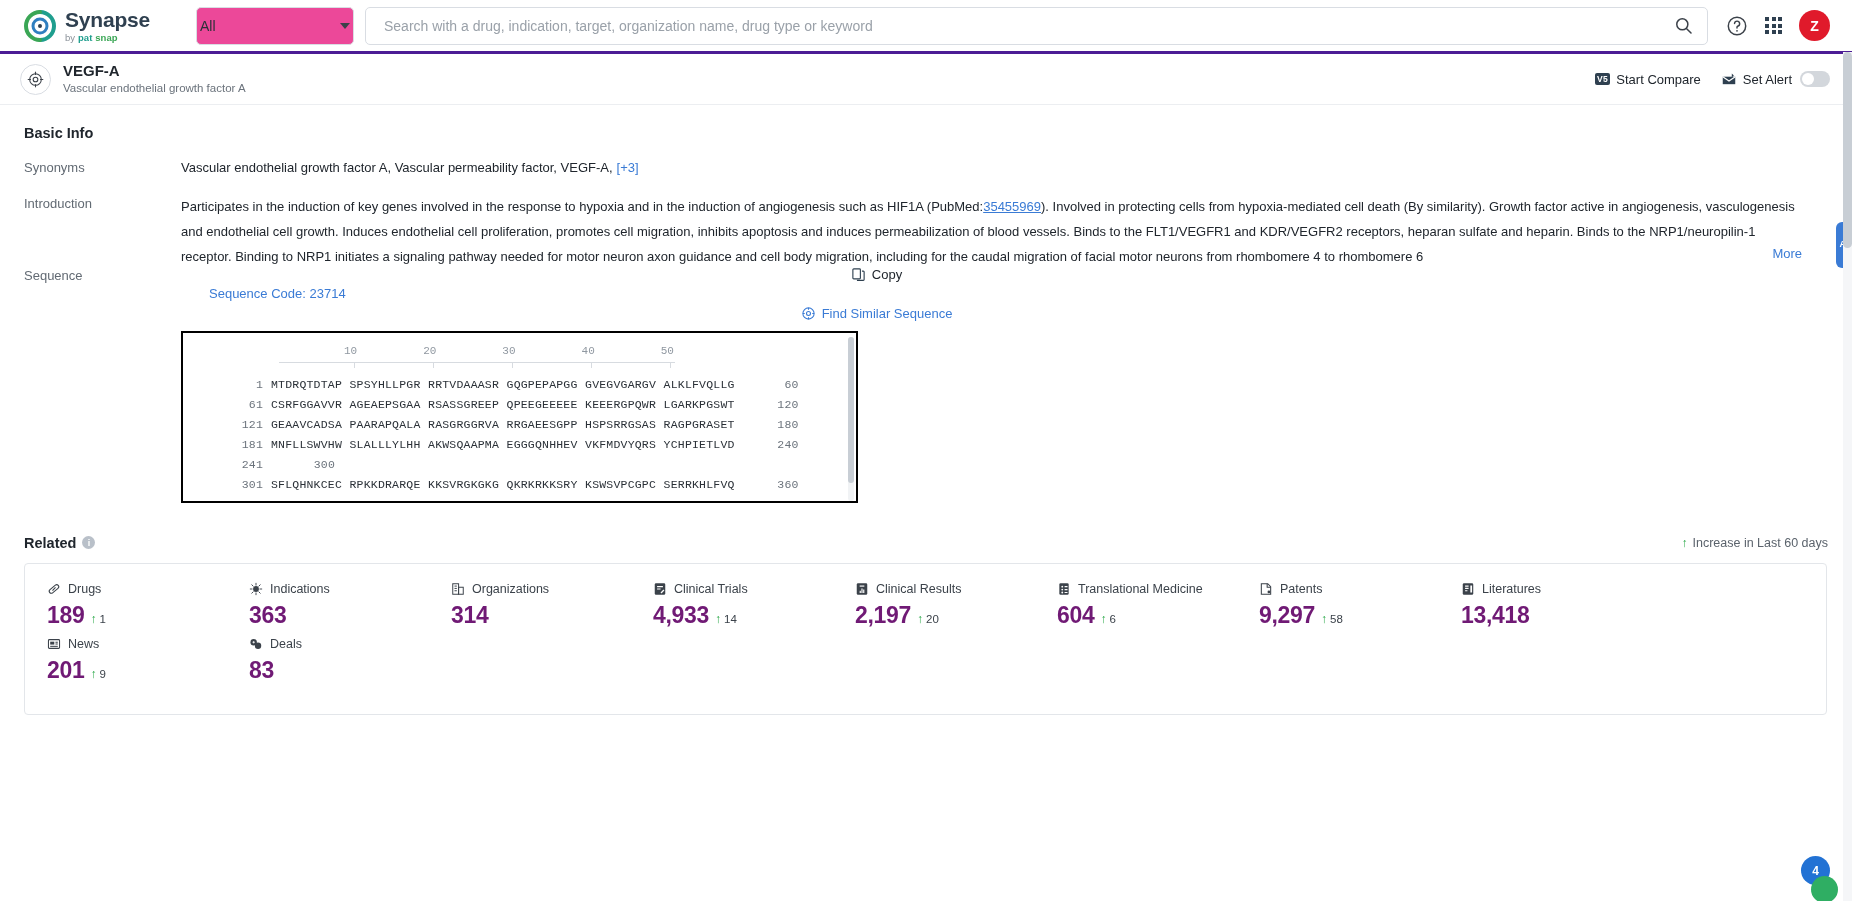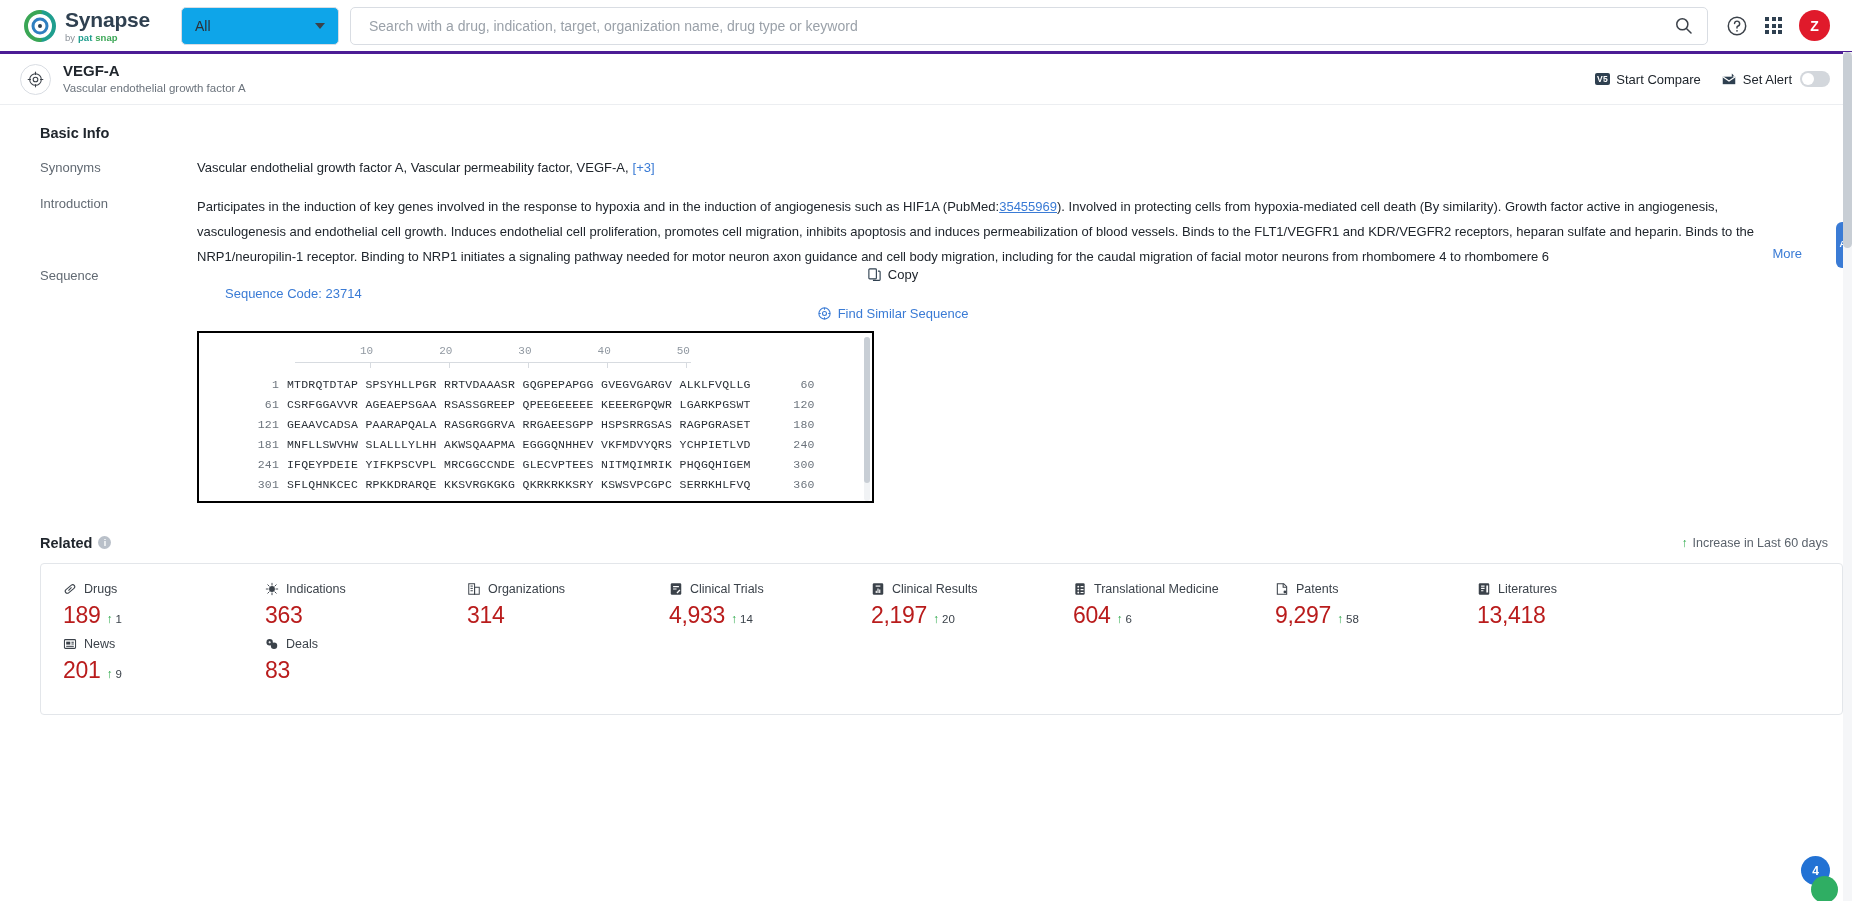--- a/index.html
+++ b/index.html
@@ -23,24 +23,24 @@
   }
   .brand { display: flex; align-items: center; gap: 9px; width: 148px; flex: 0 0 auto; }
   .brand-mark { width: 32px; height: 32px; flex: 0 0 auto; }
   .brand-text { display: flex; flex-direction: column; line-height: 1; }
   .brand-name { font-size: 21px; font-weight: 700; color: #2f4050; letter-spacing: -0.2px; }
   .brand-sub { font-size: 9.5px; color: #8a9199; margin-top: 3px; display: flex; gap: 3px; align-items: baseline; }
   .brand-sub .p1 { color: #1f9e8e; font-weight: 700; }
   .brand-sub .p2 { color: #3aa655; font-weight: 700; }
 
   .scope-select {
-    width: 158px; height: 38px; margin-left: 9px;
+    width: 158px; height: 38px; margin-left: 24px;
     border: 1px solid #d9dde3; border-radius: 5px;
     display: flex; align-items: center; justify-content: space-between;
-    padding: 0 13px; background: #0ea5e9; cursor: pointer;
+    padding: 0 3px; background: #ec4899; cursor: pointer;
   }
   .scope-select span { font-size: 14px; color: #2b3138; }
   .caret { width: 0; height: 0; border-left: 5px solid transparent; border-right: 5px solid transparent; border-top: 6px solid #3b4149; }
 
   .searchbox {
     flex: 1; height: 38px; margin-left: 11px; margin-right: 18px;
     border: 1px solid #d9dde3; border-radius: 5px;
     display: flex; align-items: center; padding: 0 14px 0 16px; background: #fff;
   }
   .searchbox input {
@@ -81,21 +81,21 @@
   .toggle {
     width: 30px; height: 16px; border-radius: 8px; background: #d3d7dc;
     position: relative; cursor: pointer; margin-left: 2px;
   }
   .toggle::after {
     content: ""; position: absolute; top: 2px; left: 2px;
     width: 12px; height: 12px; border-radius: 50%; background: #fff;
   }
 
   
-  .page { padding: 20px 24px 0 40px; }
+  .page { padding: 20px 24px 0 24px; }
   .section-title { font-size: 14.5px; font-weight: 700; color: #20262d; margin-bottom: 18px; }
 
   .row { display: flex; margin-bottom: 17px; }
   .row-label { width: 157px; flex: 0 0 157px; font-size: 13px; color: #626a73; padding-top: 1px; }
   .row-value { flex: 1; font-size: 13px; color: #20262d; }
 
   .synonyms { line-height: 1.45; }
   .syn-more { color: #3a7bd5; cursor: pointer; margin-left: 4px; }
 
   .intro { line-height: 1.92; font-size: 13px; color: #20262d; position: relative; max-height: 72px; overflow: hidden; }
@@ -146,21 +146,21 @@
   .arrow-up { color: #27a745; font-size: 12px; }
 
   .related-card {
     margin-top: 12px; border: 1px solid #e3e6ea; border-radius: 4px;
     padding: 18px 22px 22px 22px; width: 1803px;
   }
   .metrics { display: flex; flex-wrap: wrap; }
   .metric { width: 202px; margin-bottom: 8px; }
   .metric-head { display: flex; align-items: center; gap: 7px; font-size: 12.5px; color: #3b424a; }
   .metric-val { display: flex; align-items: baseline; gap: 6px; margin-top: 6px; }
-  .metric-num { font-size: 23px; font-weight: 400; color: #b91c1c; letter-spacing: -0.3px; }
+  .metric-num { font-size: 23px; font-weight: 700; color: #701a75; letter-spacing: -0.3px; }
   .delta { display: flex; align-items: baseline; gap: 3px; }
   .delta .up { color: #27a745; font-size: 12px; line-height: 1; }
   .delta .dn { font-size: 11.5px; color: #3b424a; }
 
   
   .side-tab {
     position: absolute; right: 0; top: 222px; width: 16px; height: 46px;
     background: #3a7bd5; border-radius: 6px 0 0 6px; cursor: pointer;
     display: flex; align-items: center; justify-content: center;
   }
@@ -379,28 +379,20 @@
                   <span>SLALLLYLHH</span>
                   <span>AKWSQAAPMA</span>
                   <span>EGGGQNHHEV</span>
                   <span>VKFMDVYQRS</span>
                   <span>YCHPIETLVD</span>
                 </div>
                 <div class="seq-end">240</div>
               </div>
               <div class="seq-row">
                 <div class="seq-num">241</div>
-                <div class="seq-chunks">
-                  <span>IFQEYPDEIE</span>
-                  <span>YIFKPSCVPL</span>
-                  <span>MRCGGCCNDE</span>
-                  <span>GLECVPTEES</span>
-                  <span>NITMQIMRIK</span>
-                  <span>PHQGQHIGEM</span>
-                </div>
                 <div class="seq-end">300</div>
               </div>
               <div class="seq-row">
                 <div class="seq-num">301</div>
                 <div class="seq-chunks">
                   <span>SFLQHNKCEC</span>
                   <span>RPKKDRARQE</span>
                   <span>KKSVRGKGKG</span>
                   <span>QKRKRKKSRY</span>
                   <span>KSWSVPCGPC</span>

